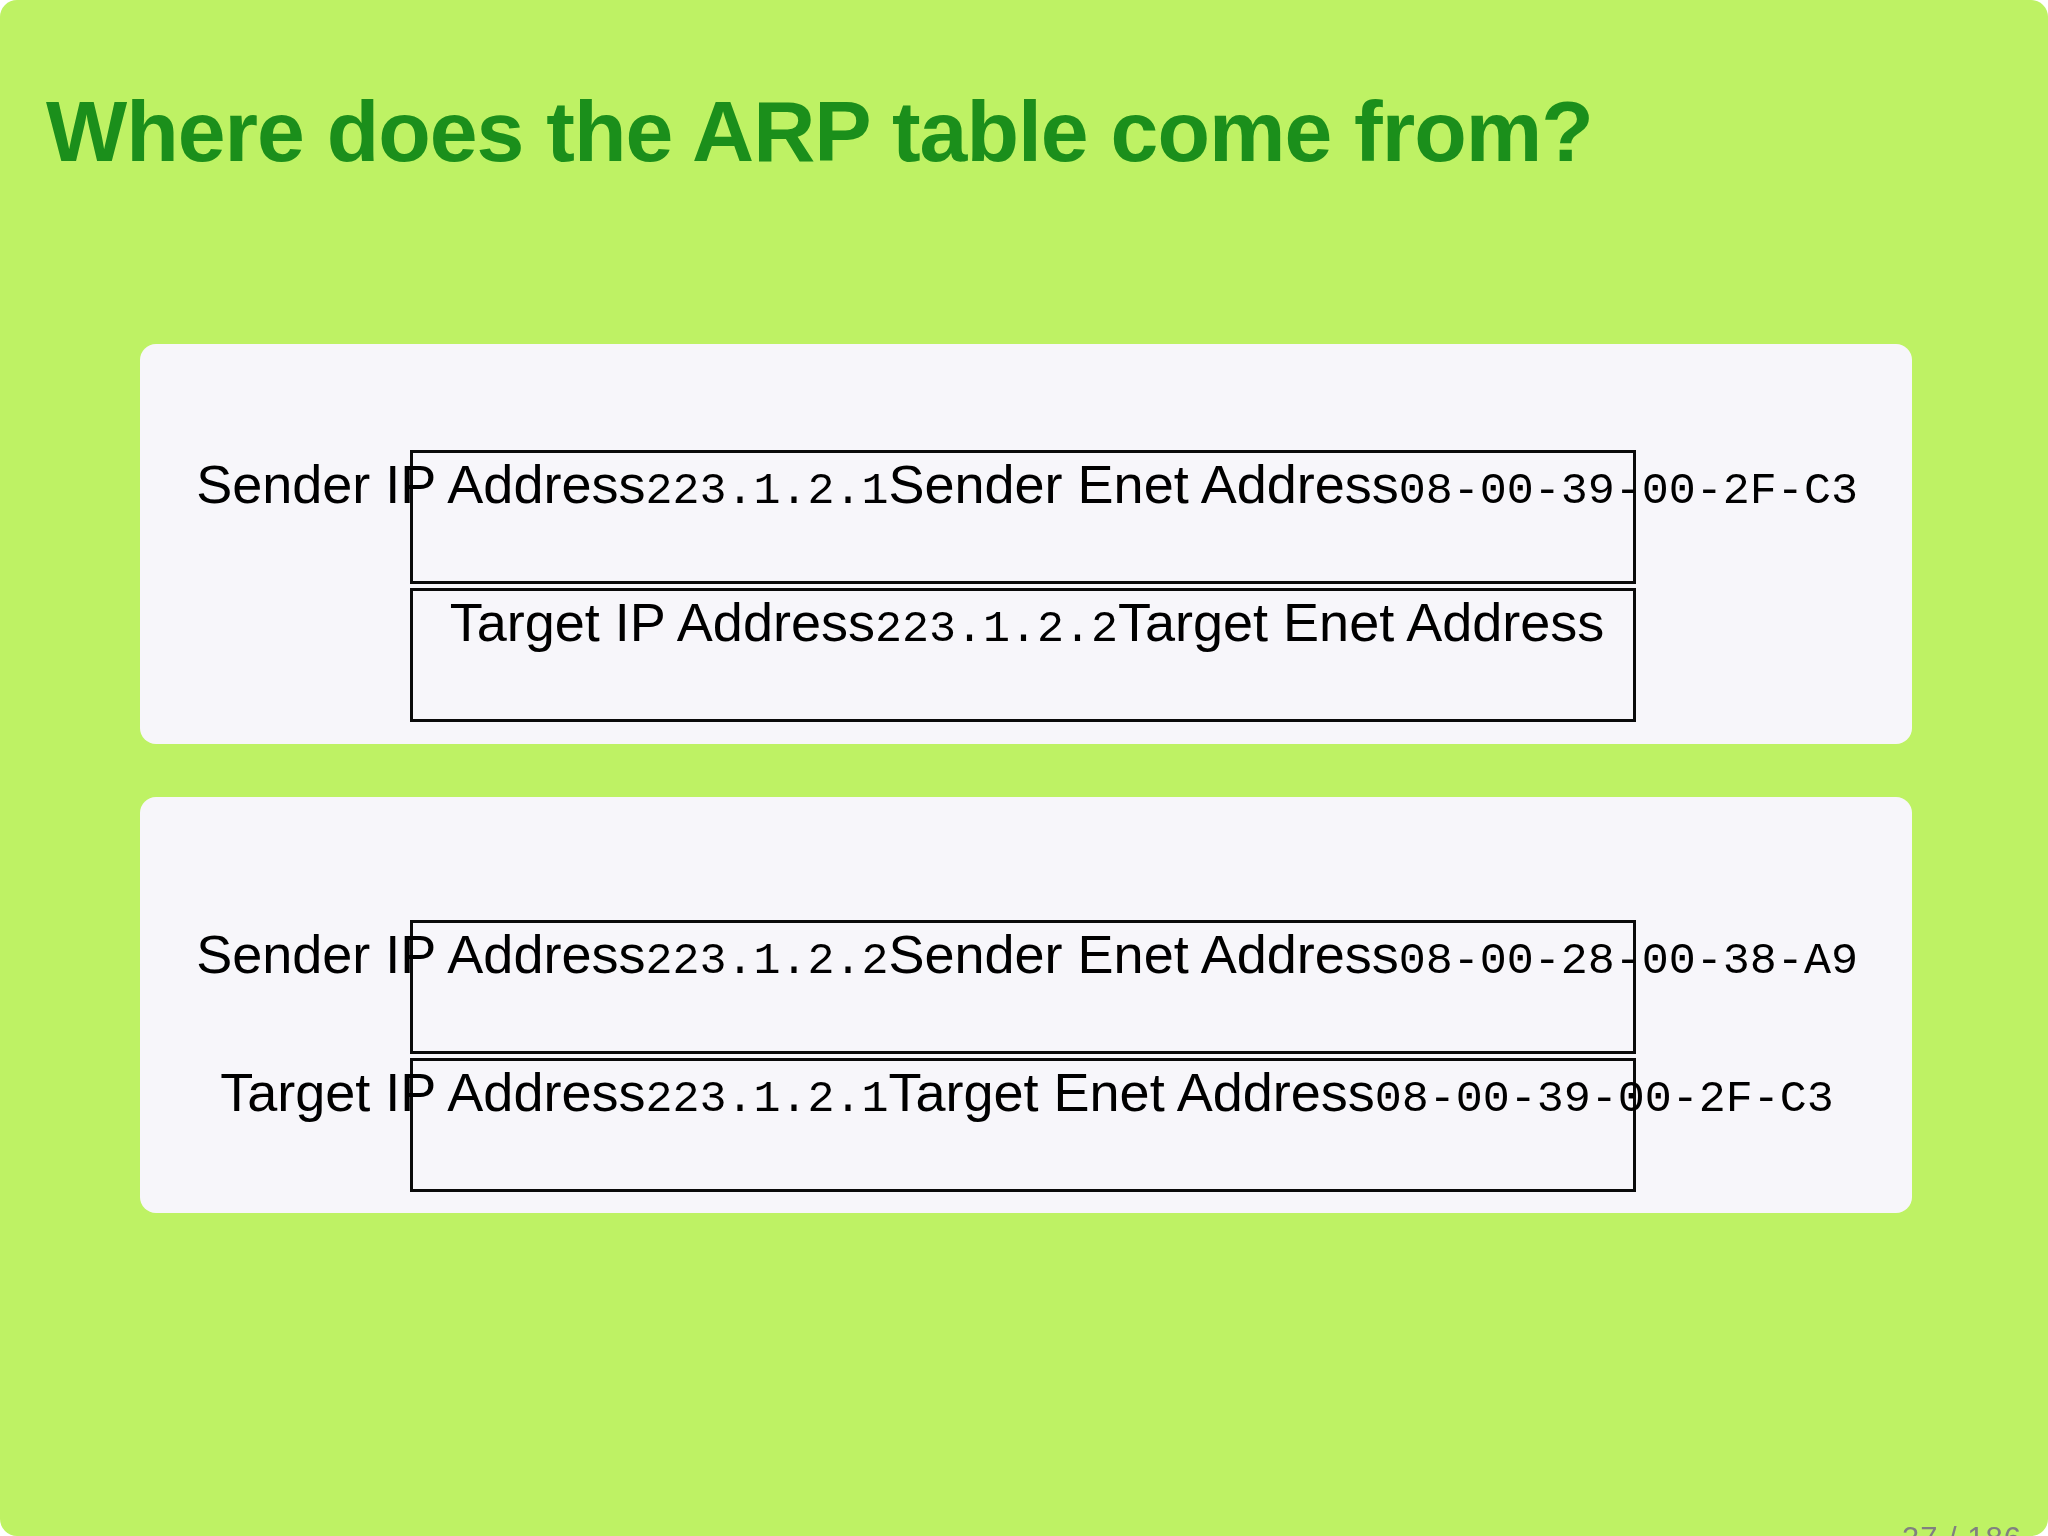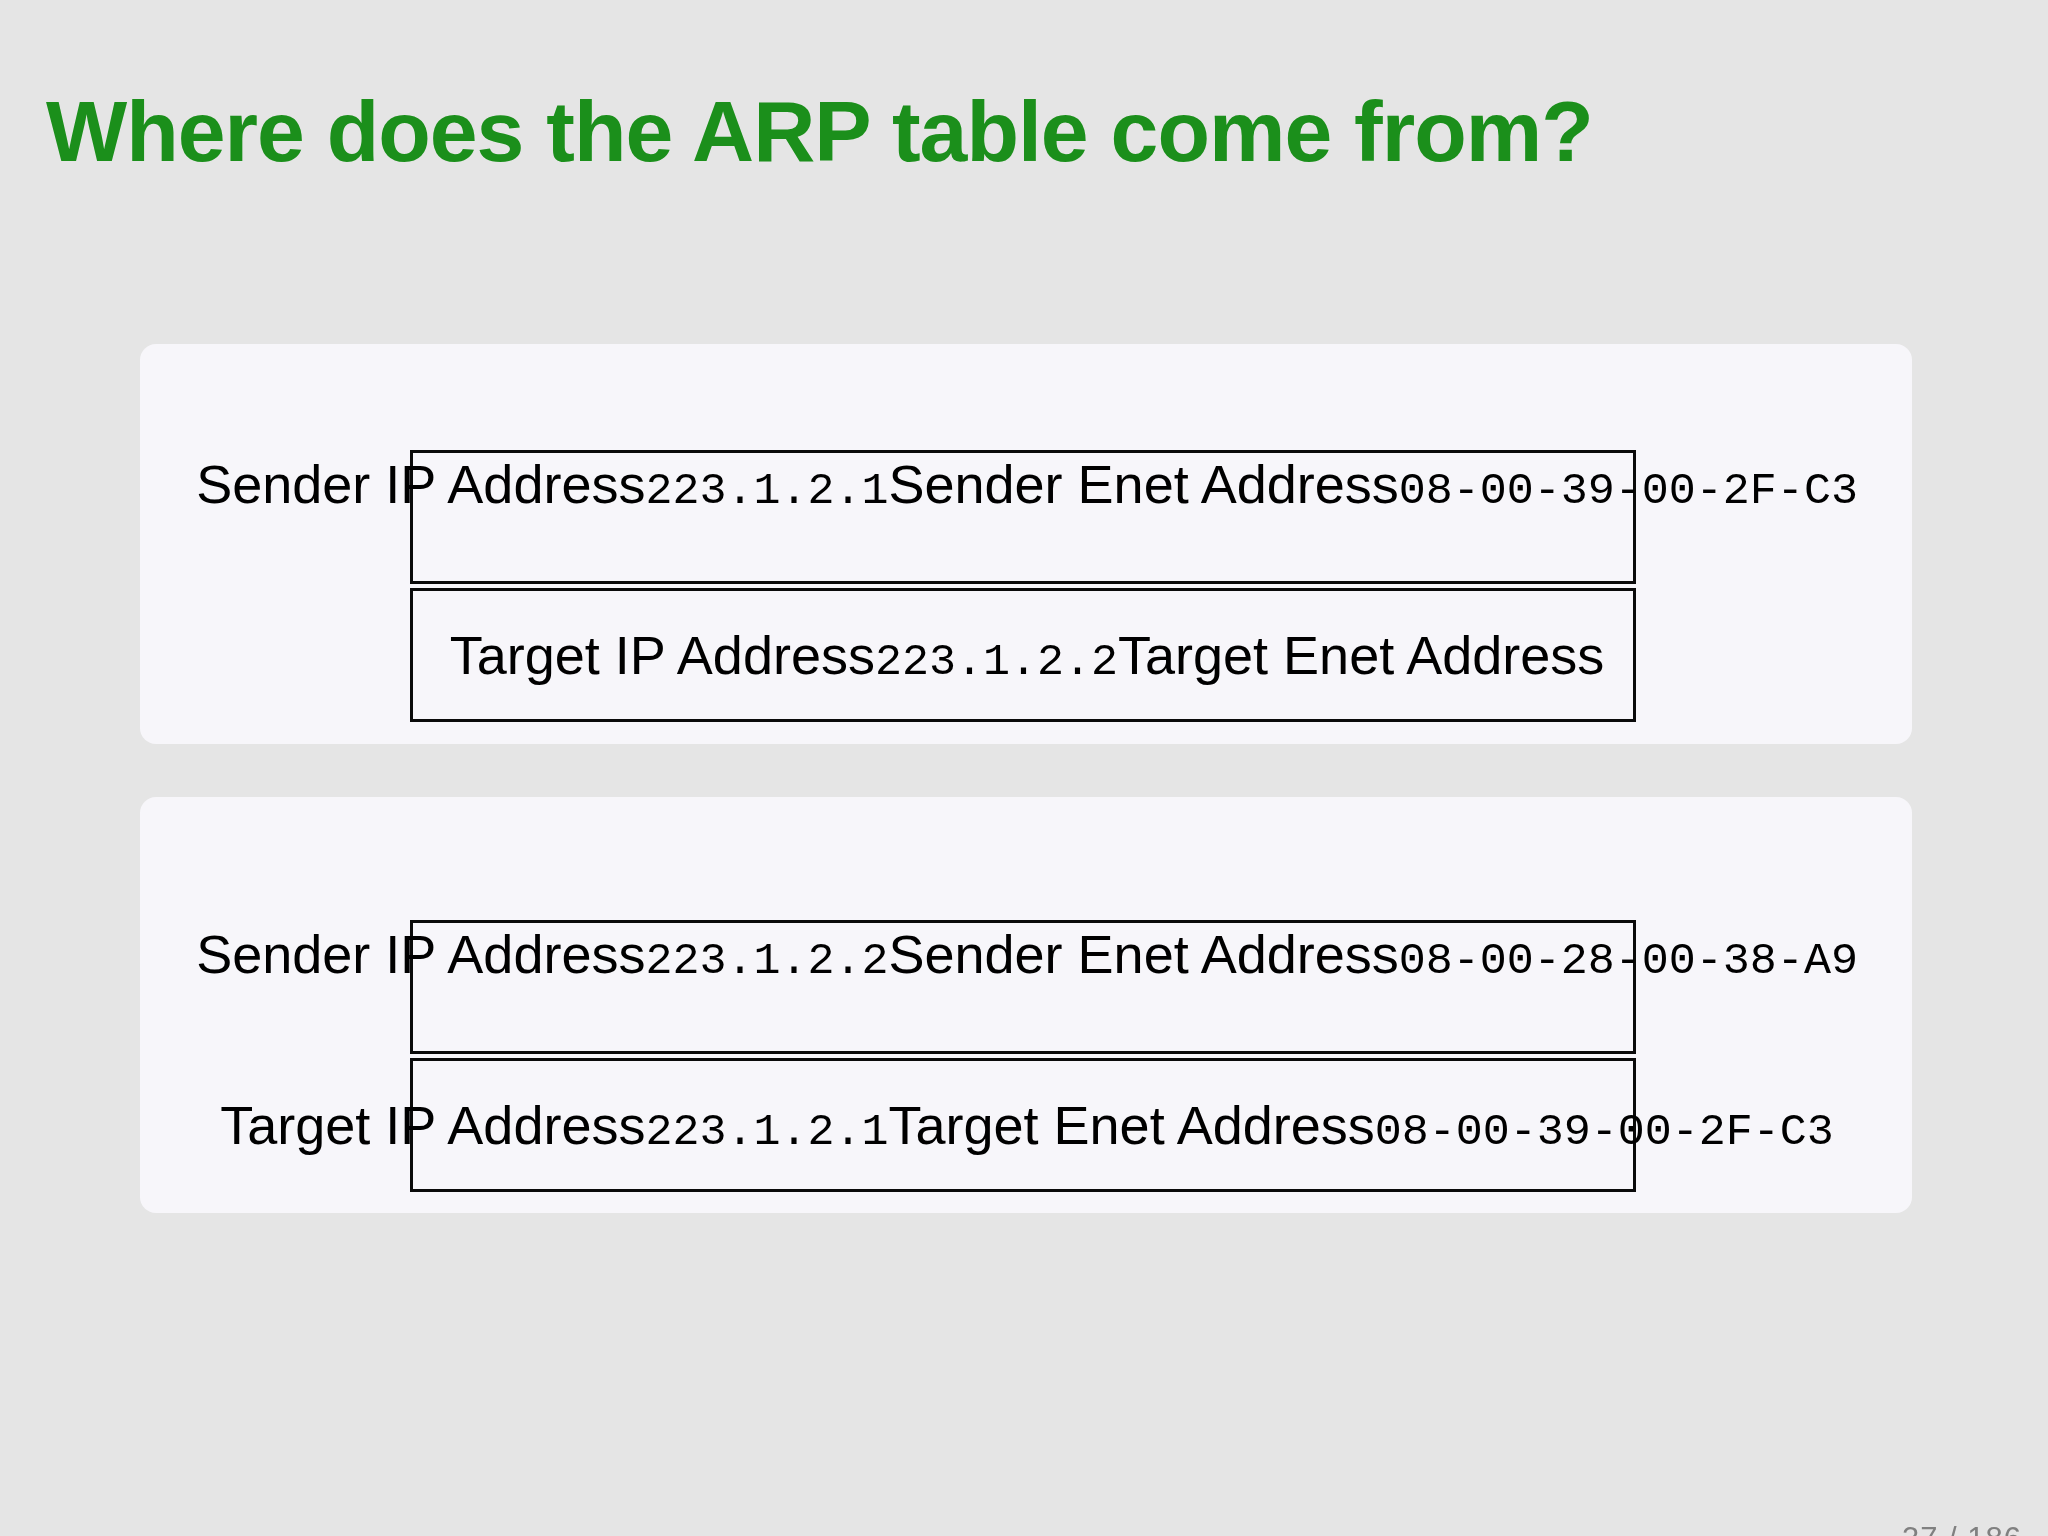--- a/index.html
+++ b/index.html
@@ -5,22 +5,23 @@
   html, body {
     margin: 0;
     padding: 0;
     background: #ffffff;
     font-family: "Liberation Sans", "DejaVu Sans", sans-serif;
   }
   .slide {
     position: relative;
     width: 2048px;
     height: 1536px;
-    background: #e5e5e5;
+    background: #bef264;
     overflow: hidden;
+    border-radius: 17px;
   }
 
   
   .slide-title {
     position: absolute;
     left: 46px;
     top: 24px;
     font-size: 86px;
     line-height: 1.15;
     letter-spacing: -1px;
@@ -70,21 +71,21 @@
 
   .arp-section {
     box-sizing: border-box;
     border: 3px solid #0a0a0a;
     height: 134px;
     display: flex;
     flex-direction: row;
     justify-content: center;
     padding: 0 28px 0 36px;
   }
-  .arp-section + .arp-section { margin-top: 4px; align-items: center; }
+  .arp-section + .arp-section { margin-top: 4px; }
 
   .arp-row {
     height: 63px;
     display: flex;
     justify-content: space-between;
     align-items: baseline;
   }
   .arp-label {
     font-size: 54px;
     line-height: 63px;

